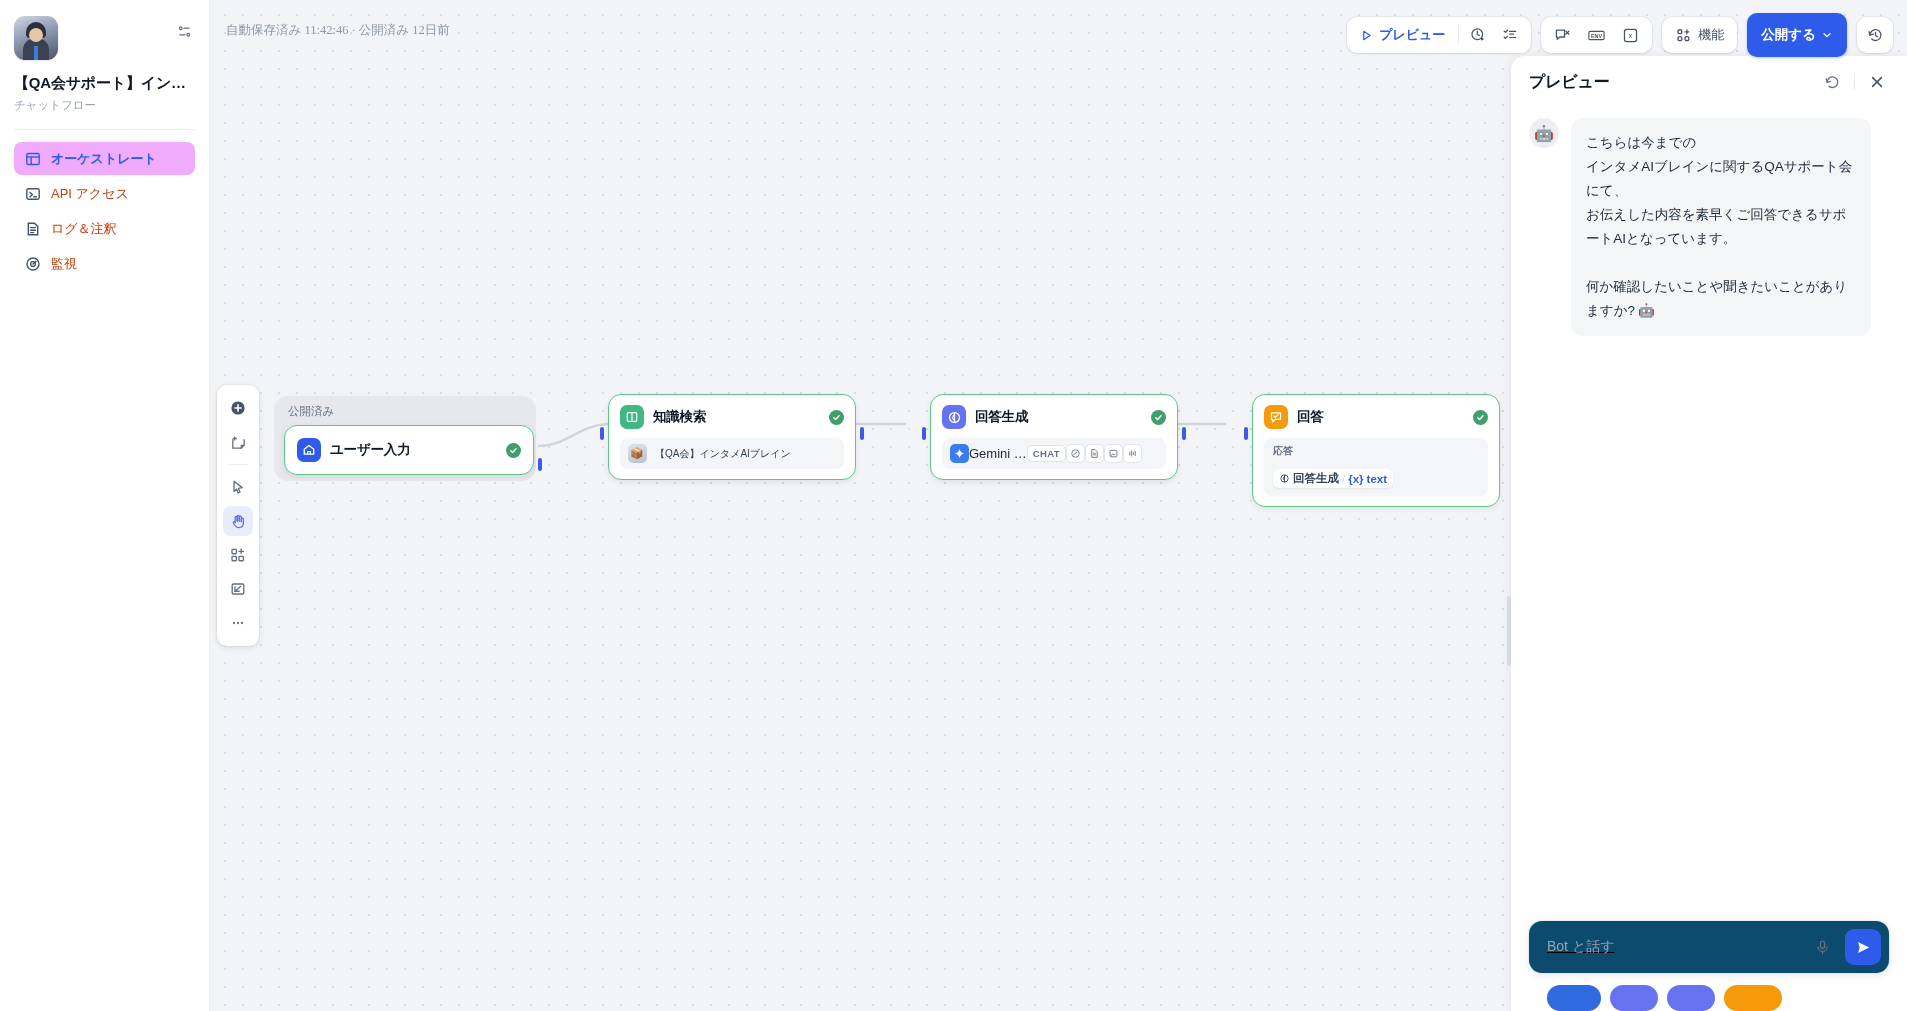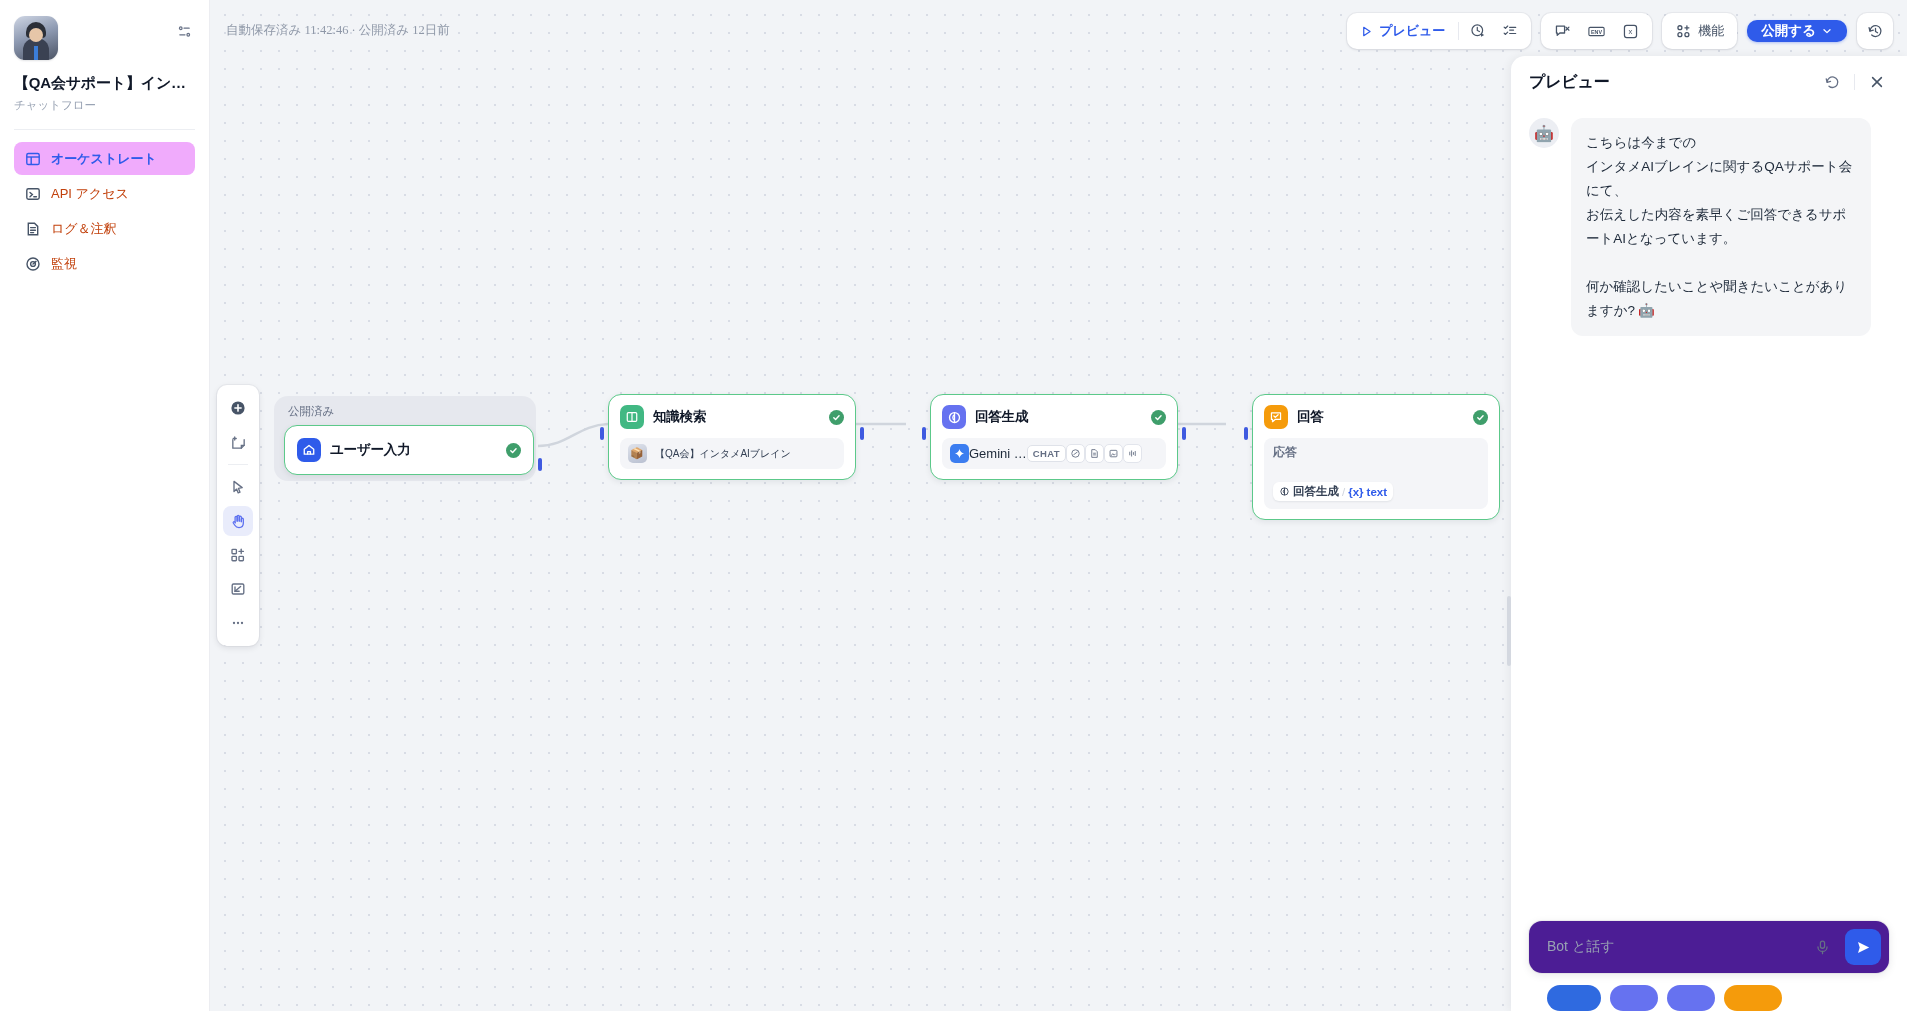--- a/index.html
+++ b/index.html
@@ -86,21 +86,21 @@
   }
   .tb-btn {
     display:flex; align-items:center; justify-content:center; gap:6px;
     height: 28px; padding: 0 8px; border-radius:7px; cursor:pointer;
     font-size: 13px; color:#475467;
   }
   .tb-btn.primaryish { color:#2f5bea; font-weight:700; padding: 0 10px 0 8px; }
   .tb-sep { width:1px; height:18px; background:#e7e9ef; margin: 0 3px; }
   .tb-publish {
     display:flex; align-items:center; gap:5px;
-    height:22px; padding: 0 14px; border-radius:10px;
+    height:44px; padding: 0 14px; border-radius:10px;
     background:#2f5bea; color:#fff; font-size:13.5px; font-weight:700; cursor:pointer;
     box-shadow: 0 1px 3px rgba(47,91,234,.35);
   }
   .tb-icononly {
     width:36px; height:36px; border-radius:10px; background:#fff;
     display:flex; align-items:center; justify-content:center; cursor:pointer; color:#475467;
     box-shadow: 0 1px 3px rgba(16,24,40,.10), 0 0 0 1px rgba(16,24,40,.04);
   }
 
   
@@ -156,21 +156,21 @@
   .kb-txt { font-size:10px; color:#344054; white-space:nowrap; overflow:hidden; text-overflow:ellipsis; }
   .model-name { font-size:13px; color:#1d2939; font-weight:400; white-space:nowrap; }
   .chip {
     font-size:9.5px; font-weight:700; color:#667085; letter-spacing:.4px;
     border:1px solid #dfe2e9; border-radius:5px; padding: 2px 5px; background:#fff;
   }
   .mini-ic {
     width:19px;height:19px;border-radius:5px;border:1px solid #e2e5ec;background:#fff;
     display:flex;align-items:center;justify-content:center;color:#667085;flex:none;
   }
-  .body-label { font-size:12px; color:#667085; font-weight:700; margin-bottom:21px; }
+  .body-label { font-size:10px; color:#667085; font-weight:700; margin-bottom:11px; }
   .var-pill {
     display:inline-flex; align-items:center; gap:3px; background:#fff; border-radius:6px;
     padding: 2px 6px; font-size:11.5px; box-shadow: 0 1px 2px rgba(16,24,40,.08);
   }
   .var-pill .vsrc { color:#344054; font-weight:700; }
   .var-pill .vslash { color:#cfd4dd; }
   .var-pill .vname { color:#2f5bea; font-weight:700; }
 
   .start-wrap {
     position:absolute; background:#e6e8ee; border-radius:14px; padding: 6px;
@@ -209,23 +209,23 @@
     width:30px;height:30px;border-radius:50%;background:#eceef3;flex:none;
     display:flex;align-items:center;justify-content:center;font-size:16px;
   }
   .bubble {
     background:#f4f5f7; border-radius:12px; padding: 13px 15px;
     font-size:13.5px; line-height:1.78; color:#1d2939; white-space:pre-wrap;
     max-width: 300px;
   }
   .pv-foot { padding: 0 18px 0 18px; }
   .chat-input {
-    height: 52px; background:#4c1d95; border-radius:13px;
+    height: 52px; background:#0c4a6e; border-radius:13px;
     box-shadow: 0 2px 8px rgba(16,24,40,.10), 0 0 0 1px rgba(16,24,40,.05);
-    display:flex; align-items:center; padding: 0 8px 0 18px; gap:10px;
+    display:flex; align-items:center; padding: 0 8px 0 18px; gap:10px;text-decoration:underline;
   }
   .chat-ph { flex:1; font-size:14px; color:#98a2b3; }
   .mic { width:26px;height:26px;display:flex;align-items:center;justify-content:center;color:#667085;cursor:pointer;}
   .send {
     width:36px;height:36px;border-radius:9px;background:#2f5bea;
     display:flex;align-items:center;justify-content:center;cursor:pointer;
   }
   .quick-row { display:flex; gap:9px; padding: 12px 18px 0 18px; }
   .quick-pill { height:26px; border-radius:13px; flex:none; }
   .panel-grip {

